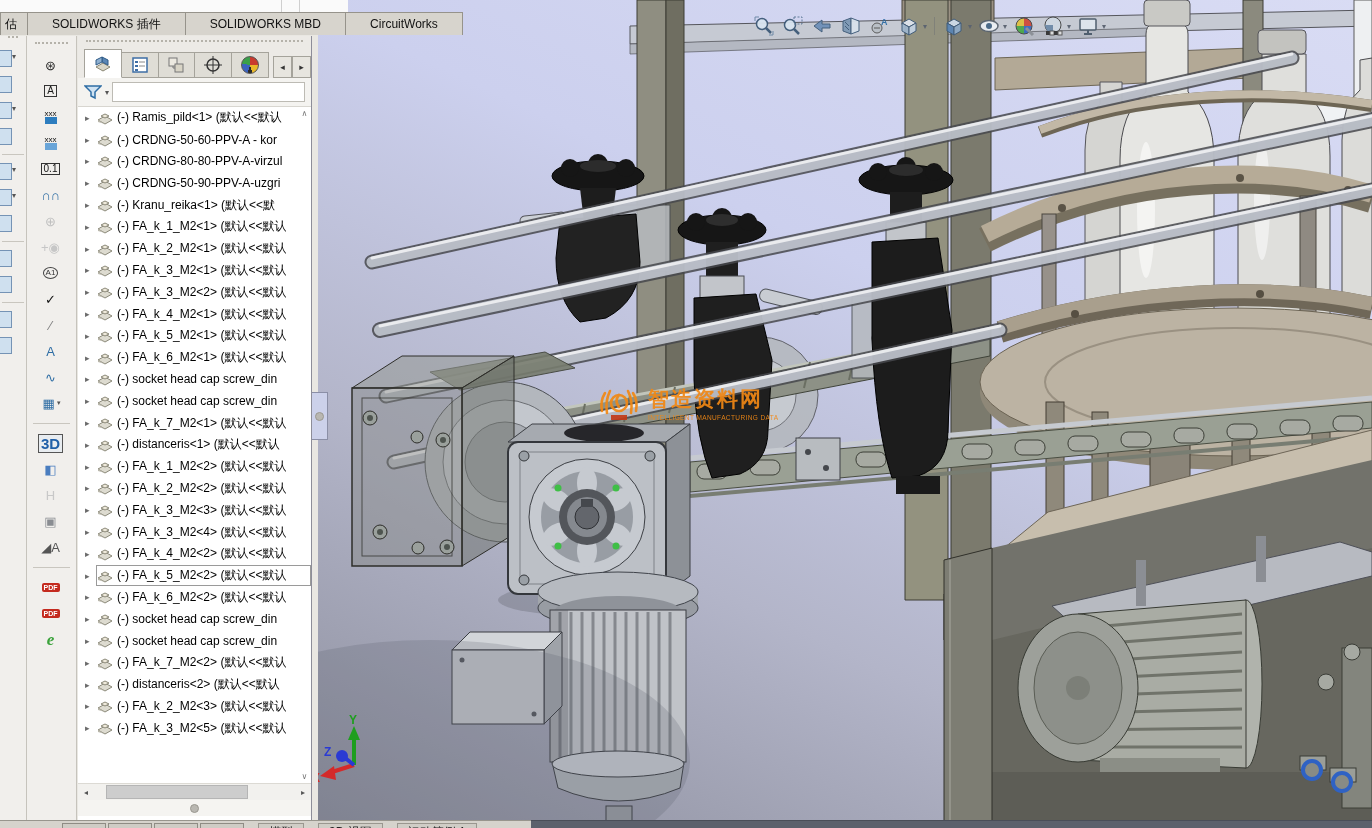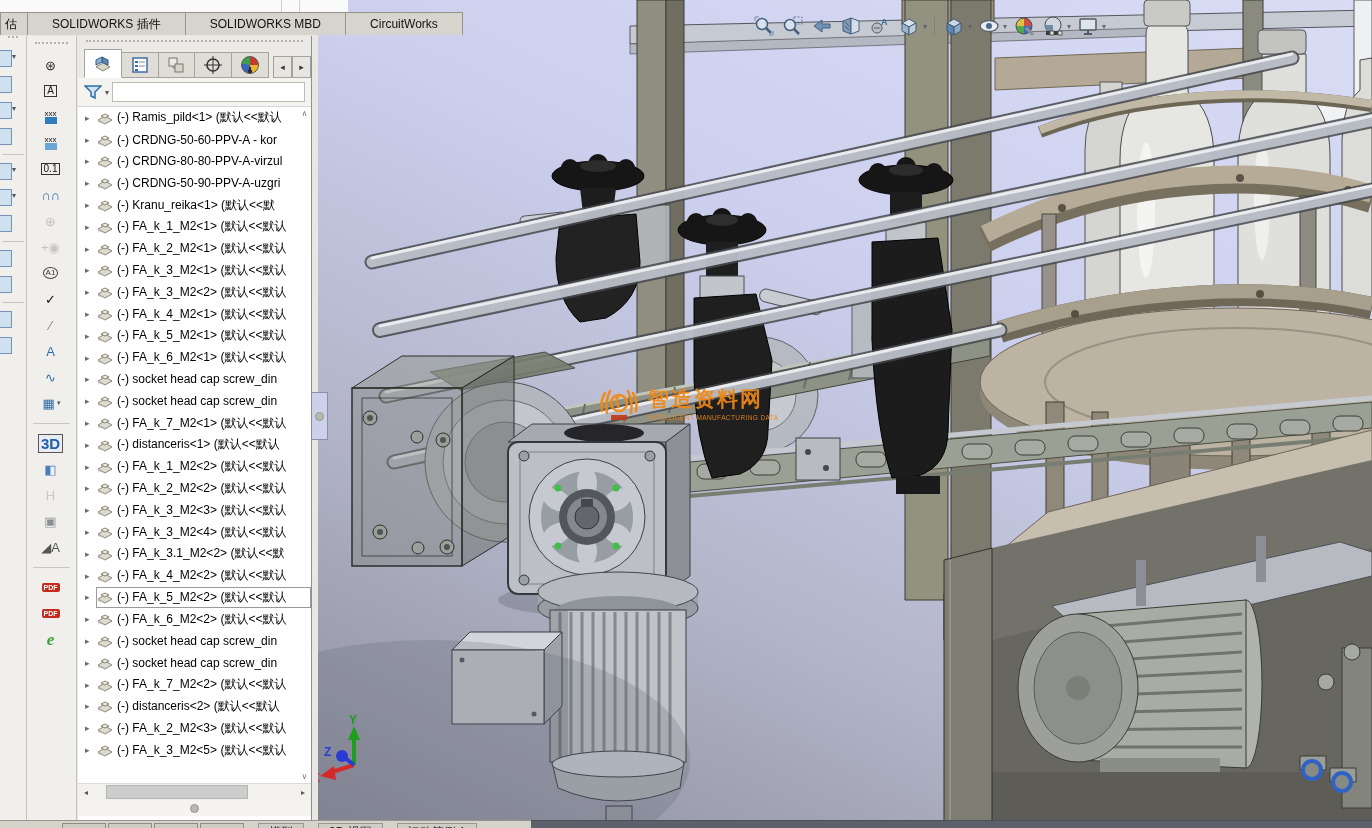--- a/index.html
+++ b/index.html
@@ -941,29 +941,20 @@
         <div class="trow">
           <span class="arr"></span>
           <span class="rowbody">
             <svg class="pi" width="16" height="14">
               <use href="#icoPart"></use>
             </svg>
             <span class="tlabel">(-) FA_k_3_M2&lt;4&gt; (默认&lt;&lt;默认</span>
           </span>
         </div>
 
-        <div class="trow">
-          <span class="arr"></span>
-          <span class="rowbody">
-            <svg class="pi" width="16" height="14">
-              <use href="#icoPart"></use>
-            </svg>
-            <span class="tlabel">(-) FA_k_3.1_M2&lt;2&gt; (默认&lt;&lt;默</span>
-          </span>
-        </div>
 
         <div class="trow">
           <span class="arr"></span>
           <span class="rowbody">
             <svg class="pi" width="16" height="14">
               <use href="#icoPart"></use>
             </svg>
             <span class="tlabel">(-) FA_k_4_M2&lt;2&gt; (默认&lt;&lt;默认</span>
           </span>
         </div>

